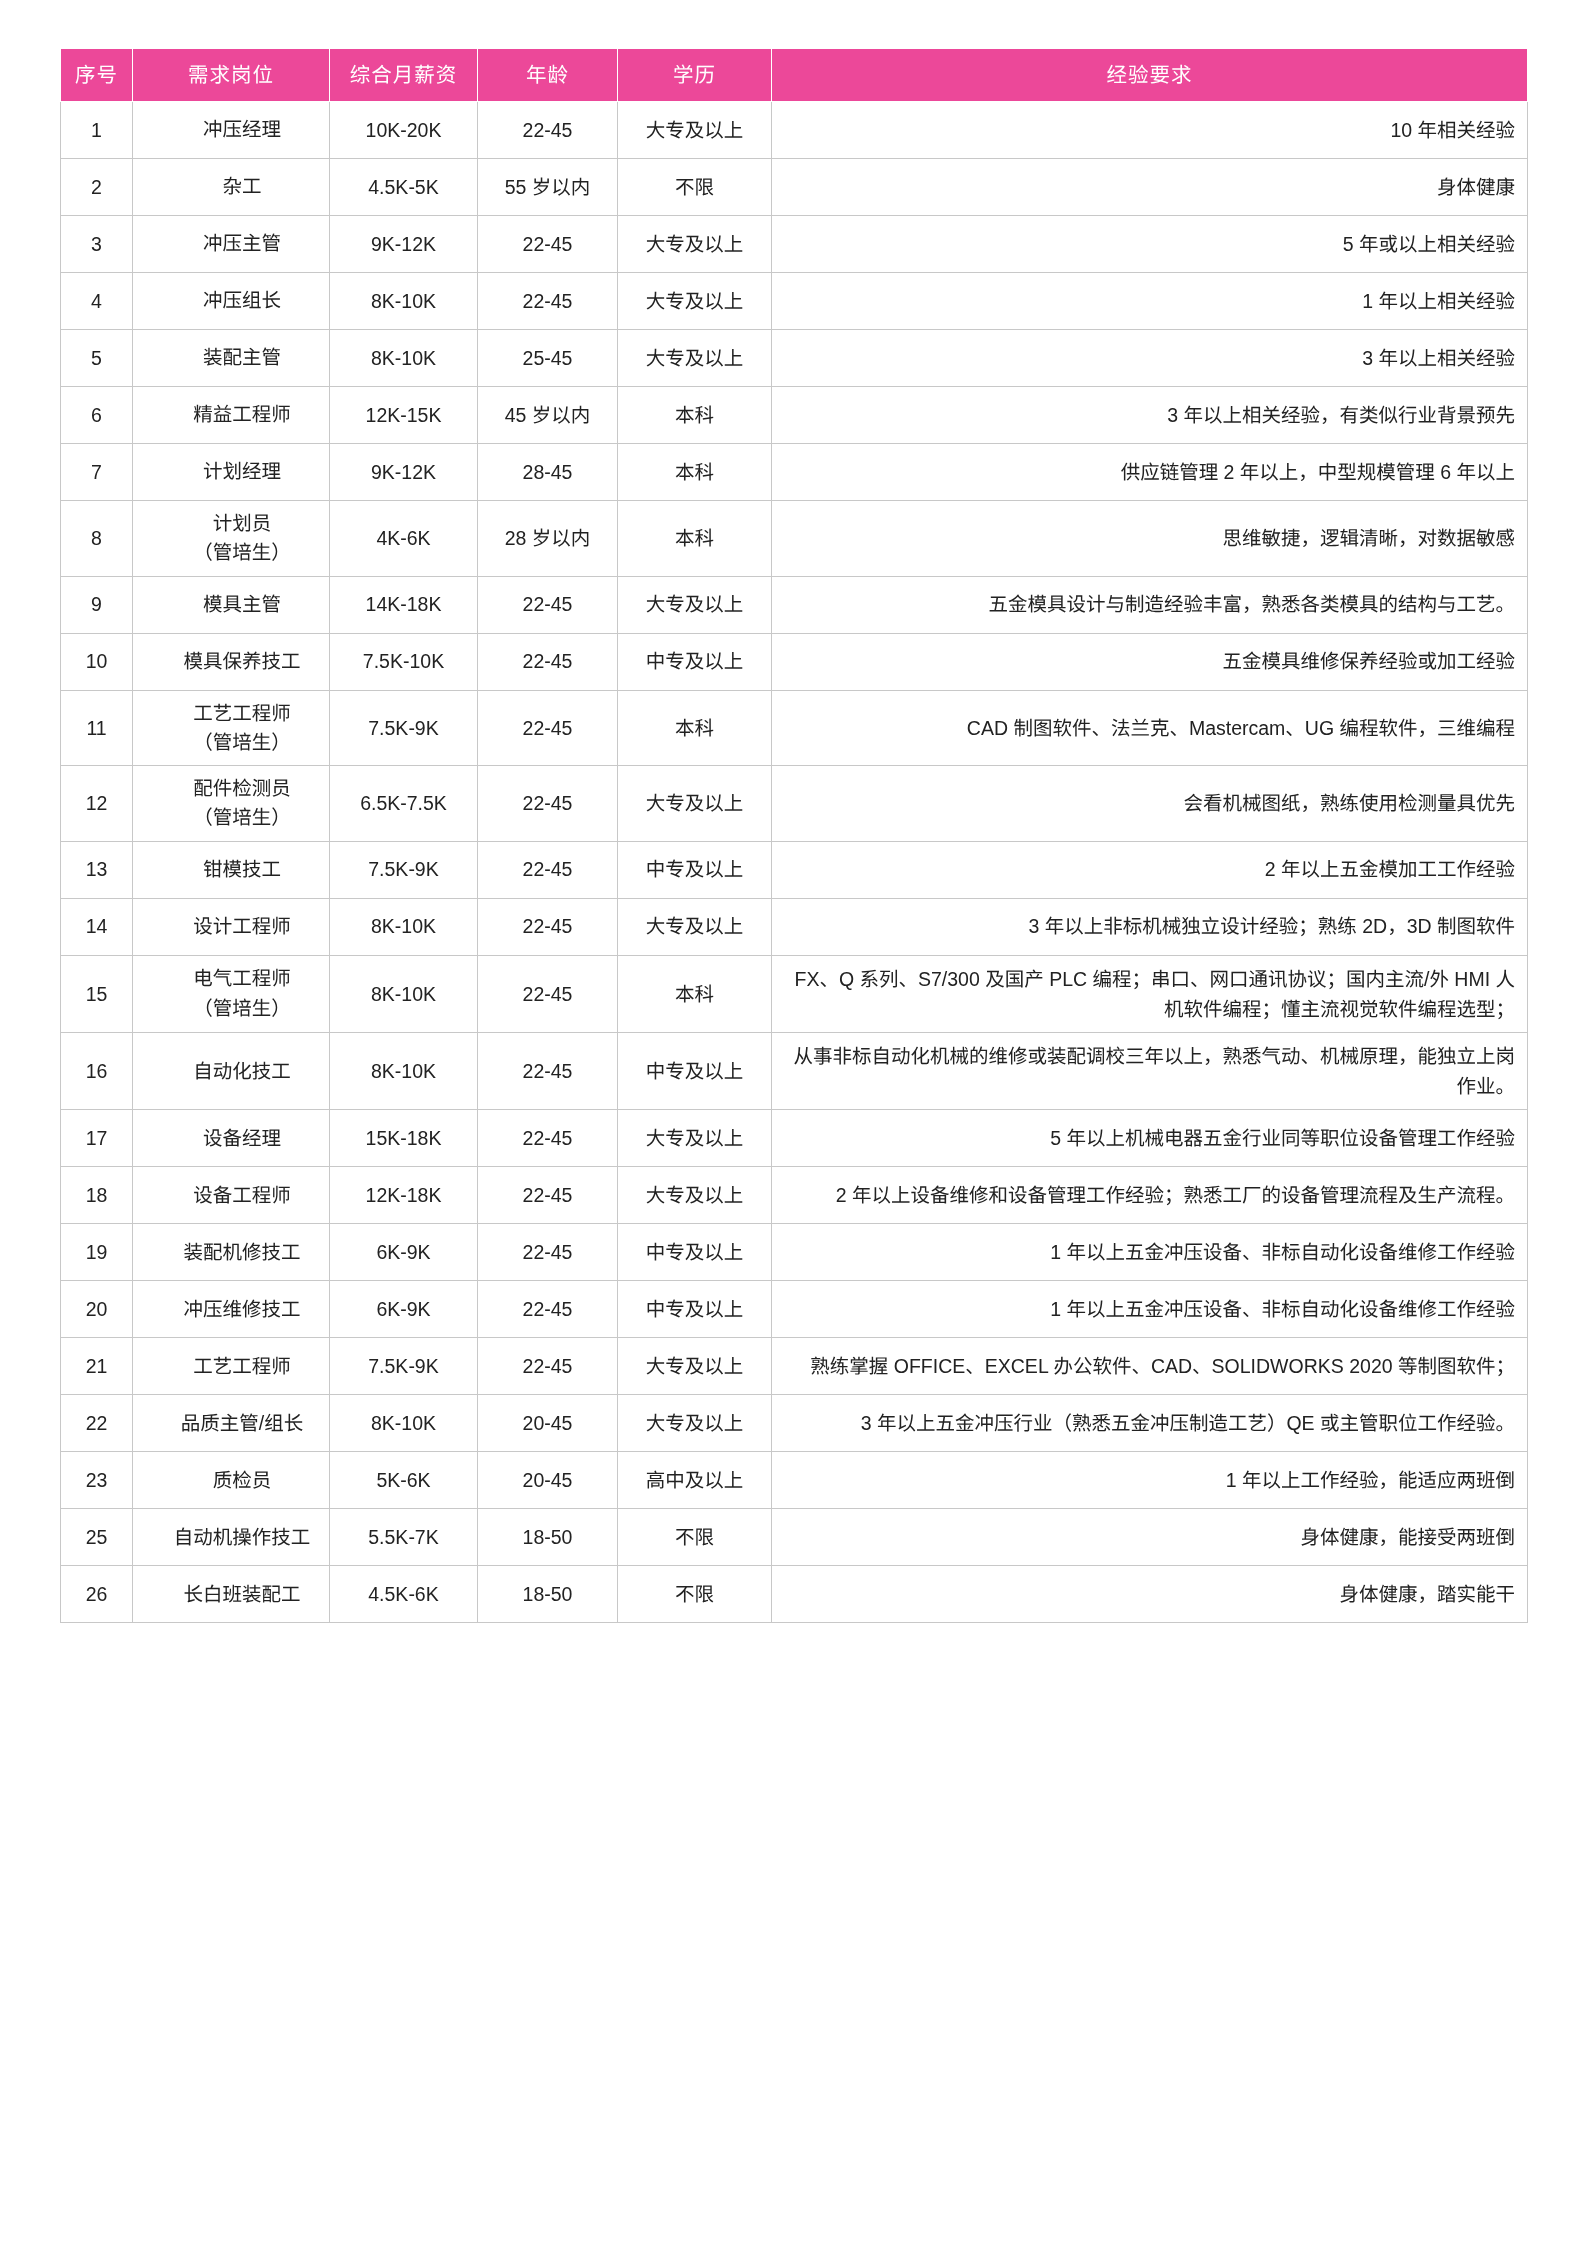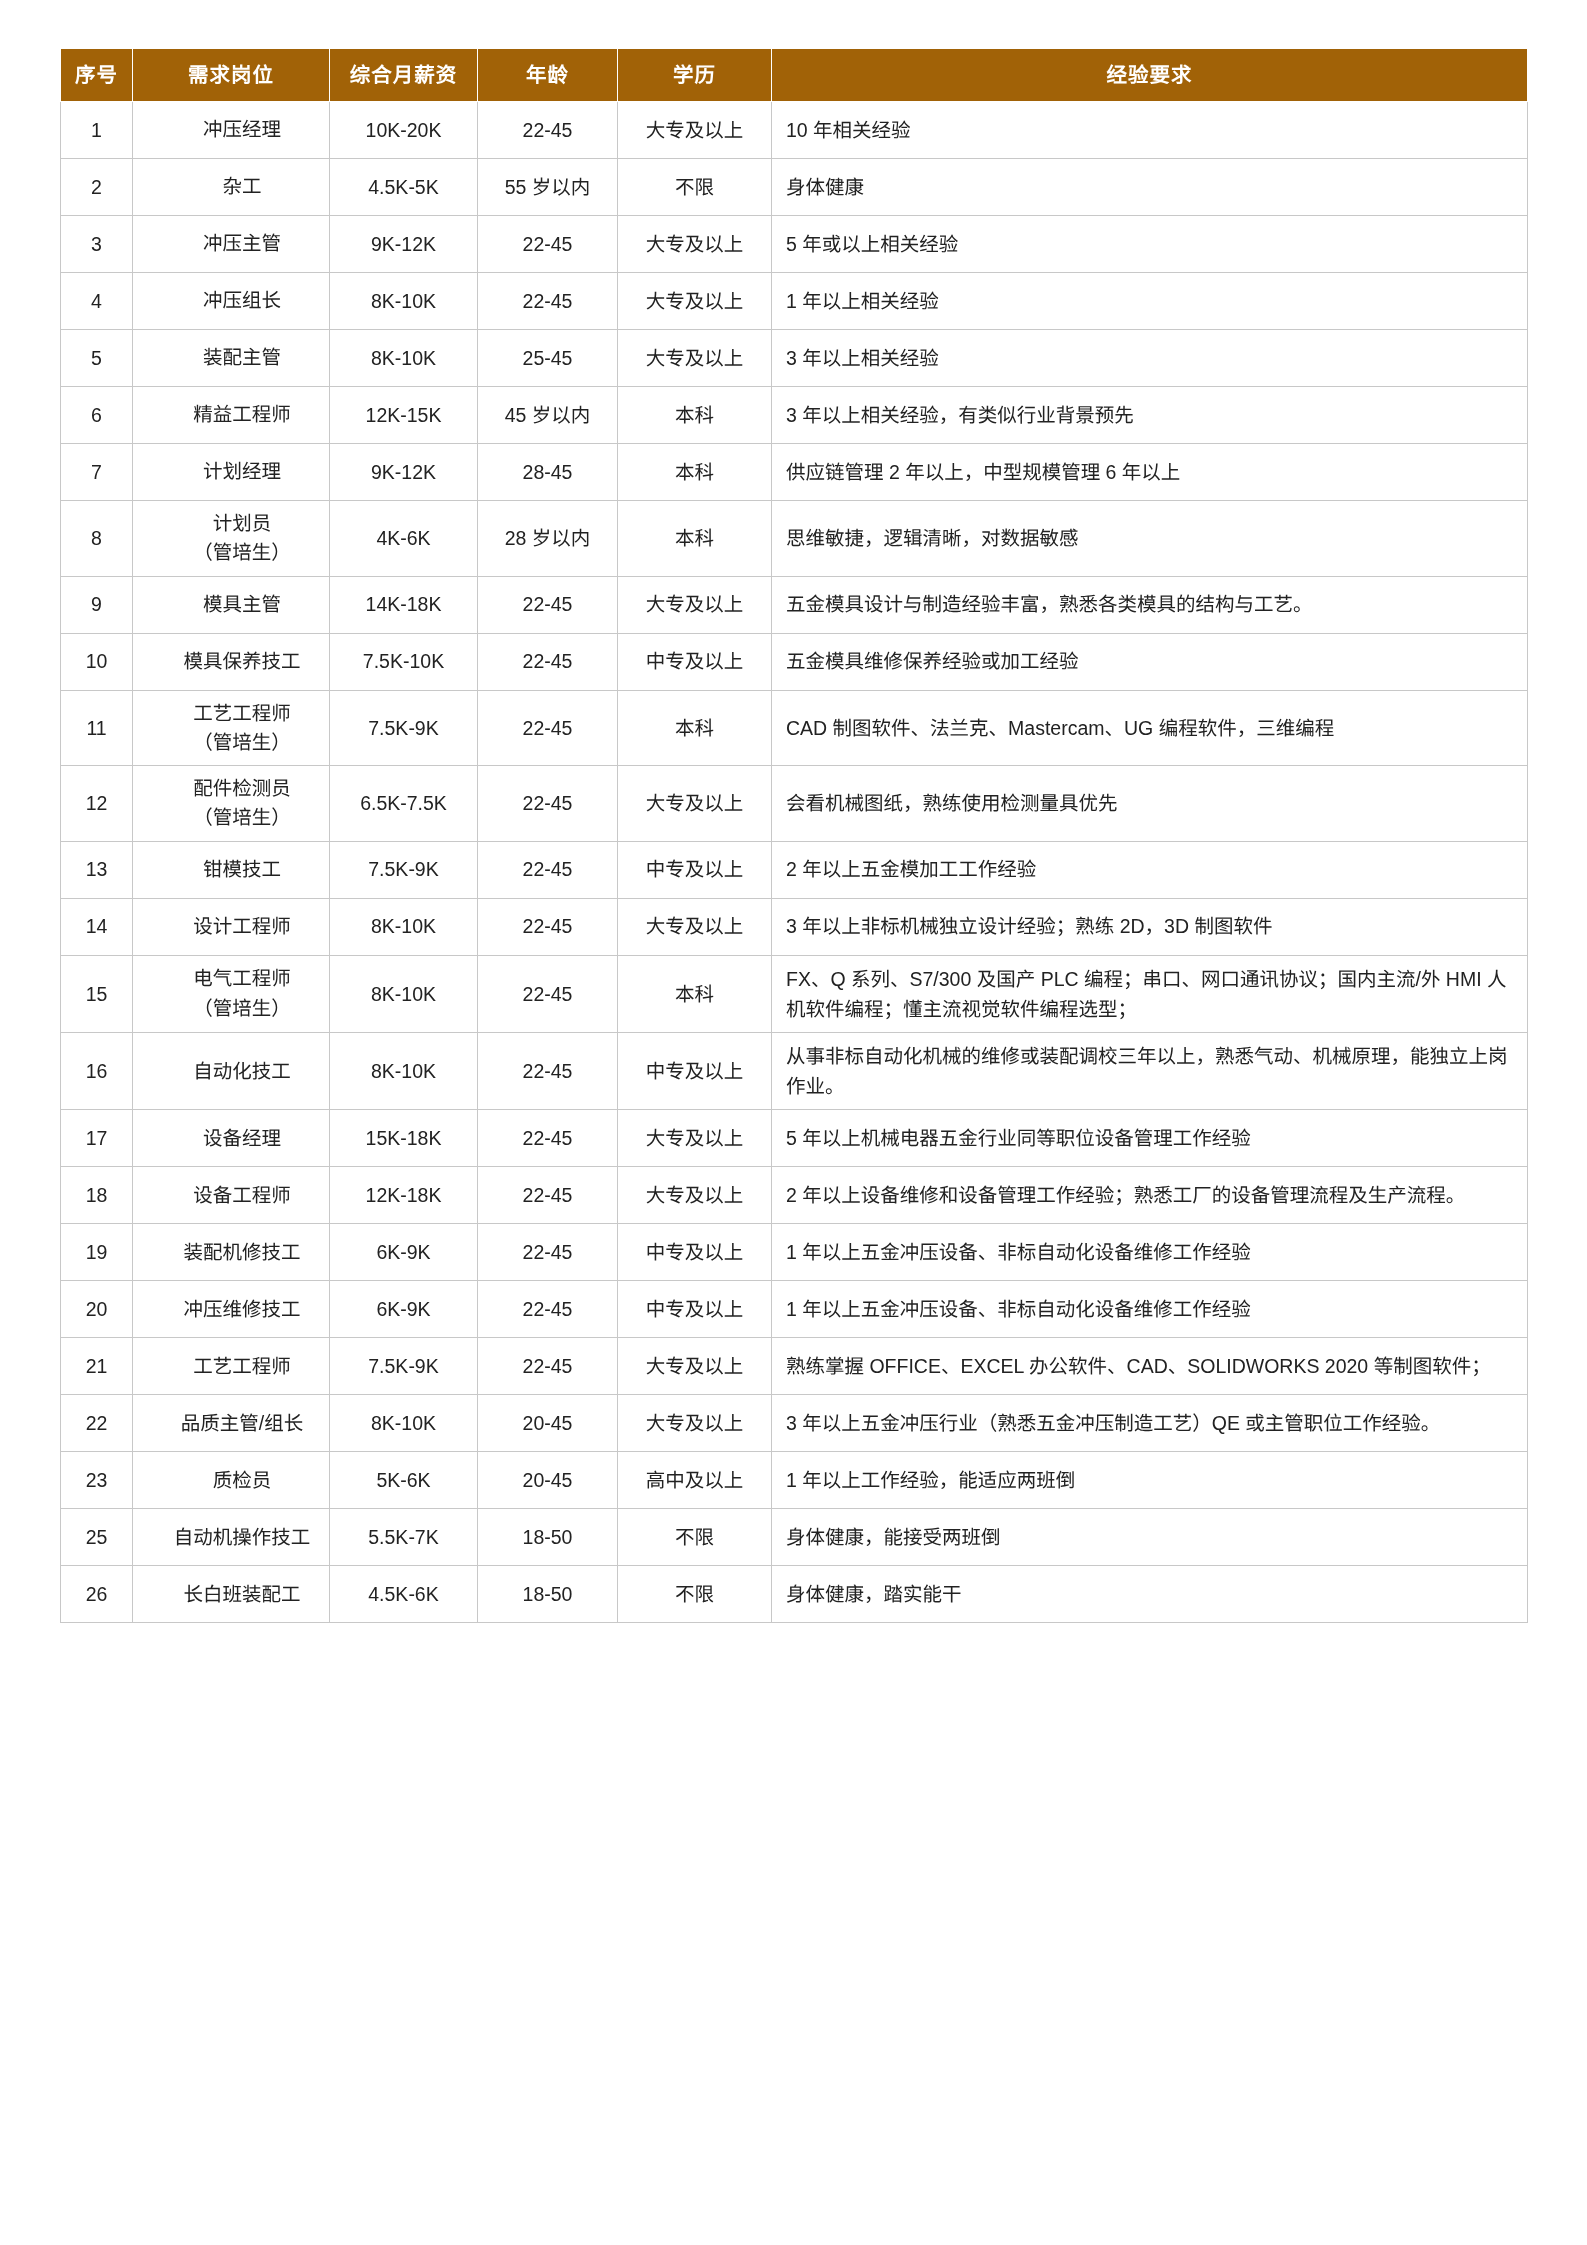--- a/index.html
+++ b/index.html
@@ -28,23 +28,23 @@
     font-size: 19.5px;
   }
   table.job-table col.c-idx    { width: 72px; }
   table.job-table col.c-post   { width: 197px; }
   table.job-table col.c-salary { width: 148px; }
   table.job-table col.c-age    { width: 140px; }
   table.job-table col.c-edu    { width: 154px; }
   table.job-table col.c-exp    { width: 756px; }
 
   thead th {
-    background: #a16207;
+    background: #ec4899;
     color: #ffffff;
-    font-weight: bold;
+    font-weight: normal;
     font-size: 20.5px;
     height: 50px;
     line-height: 1.2;
     border: 1px solid #ffffff;
     text-align: center;
     vertical-align: middle;
     letter-spacing: 1px;
   }
   thead th.exp-head {
     text-align: center;
@@ -52,21 +52,21 @@
   tbody td {
     border: 1px solid #c8c8c8;
     padding: 8px 6px;
     vertical-align: middle;
     text-align: center;
     line-height: 1.55;
     font-size: 19.5px;
     color: #222222;
   }
   tbody td.exp {
-    text-align: left;
+    text-align: right;
     padding-left: 14px;
     padding-right: 12px;
   }
   tbody td.post {
     line-height: 1.5;
     padding-left: 28px;
   }
   tbody tr {
     height: 57px;
   }

